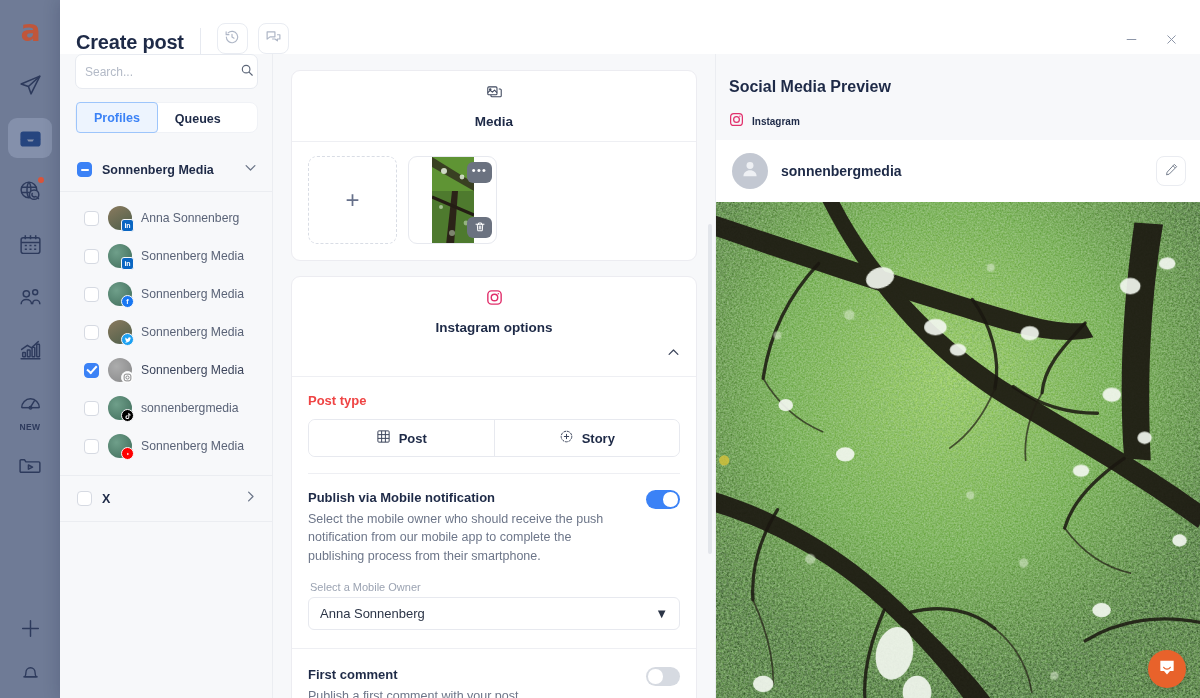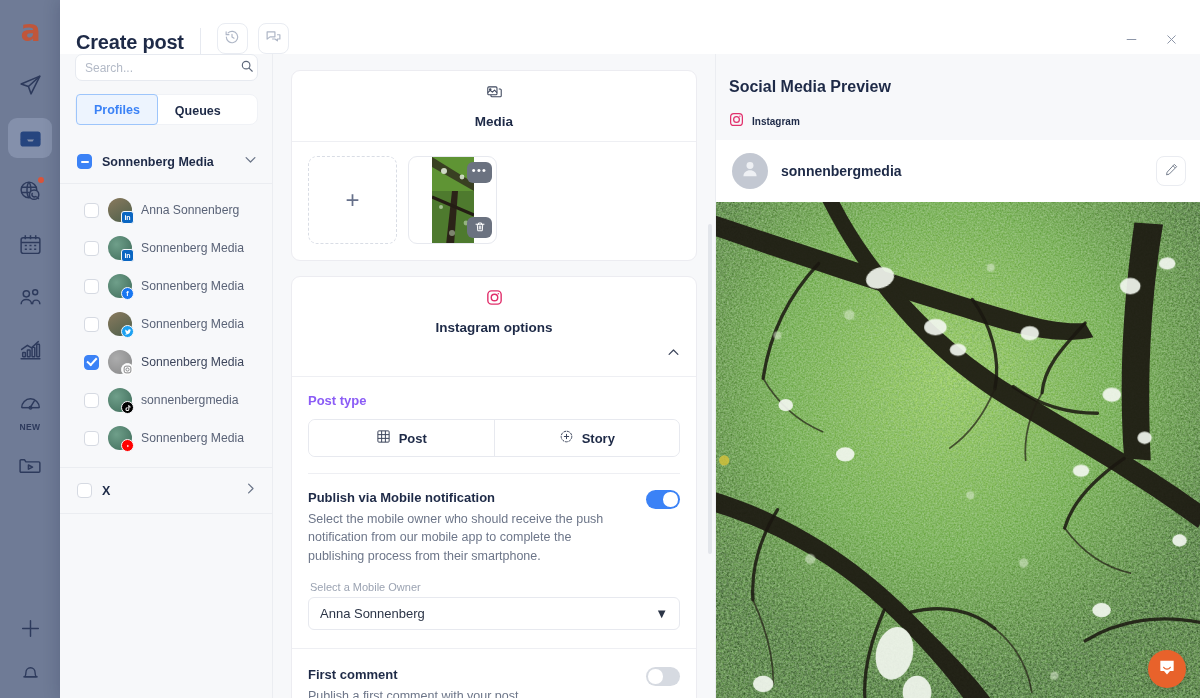--- a/index.html
+++ b/index.html
@@ -88,21 +88,21 @@
     display: flex; flex-direction: column;
     min-height: 0;
   }
   .profiles-head {
     display: flex; align-items: center; padding: 14px 14px 10px 15px;
   }
   .profiles-title { font-size: 13.5px; font-weight: 700; color: #1e2a47; }
   .collapse-btn { margin-left: auto; color: #5c6880; cursor: pointer; display:flex; }
   .search-wrap { padding: 0 14px 0 15px; }
   .search-box {
-    height: 27px; background: #fff; border: 1px solid #e7eaf0; border-radius: 7px;
+    height: 35px; background: #fff; border: 1px solid #e7eaf0; border-radius: 7px;
     display: flex; align-items: center; padding: 0 9px;
   }
   .search-box input {
     flex: 1 1 auto; border: none; outline: none; font-size: 12px;
     color: #4a5568; font-family: inherit; background: transparent;
   }
   .search-box input::placeholder { color: #b3bac7; }
   .seg {
     margin: 13px 14px 0 15px; height: 31px; background: #fff;
     border-radius: 8px; display: flex; padding: 0; position: relative;
@@ -201,21 +201,21 @@
   }
   .thumb-btn {
     position: absolute; right: 4px; width: 25px; height: 21px; border-radius: 6px;
     background: #6b7280; display: flex; align-items: center; justify-content: center;
     color: #fff; cursor: pointer;
   }
   .thumb-more { top: 5px; letter-spacing:1.3px; font-size:11px; line-height:1; padding-bottom:4px; }
   .thumb-del { bottom: 5px; }
 
   .opt-body { padding: 16px 16px 0 16px; }
-  .opt-label { font-size: 13px; font-weight: 700; color: #8b5cf6; margin-bottom: 11px; }
+  .opt-label { font-size: 13px; font-weight: 700; color: #ef4444; margin-bottom: 11px; }
   .seg3 { display: flex; border: 1px solid #e7e9ef; border-radius: 7px; overflow: visible; }
   .seg3 > div {
     flex: 1 1 0; height: 36px; display: flex; align-items: center; justify-content: center;
     gap: 8px; font-size: 13px; font-weight: 700; color: #1e2a47; cursor: pointer;
     border-right: 1px solid #e7e9ef; background:#fff;
   }
   .seg3 > div:first-child { border-radius: 7px 0 0 7px; }
   .seg3 > div:last-child { border-right: none; border-radius: 0 7px 7px 0; }
   .seg3 > div.on {
     color: #3b82f6; border: 1.5px solid #3b82f6; border-radius: 5px;

